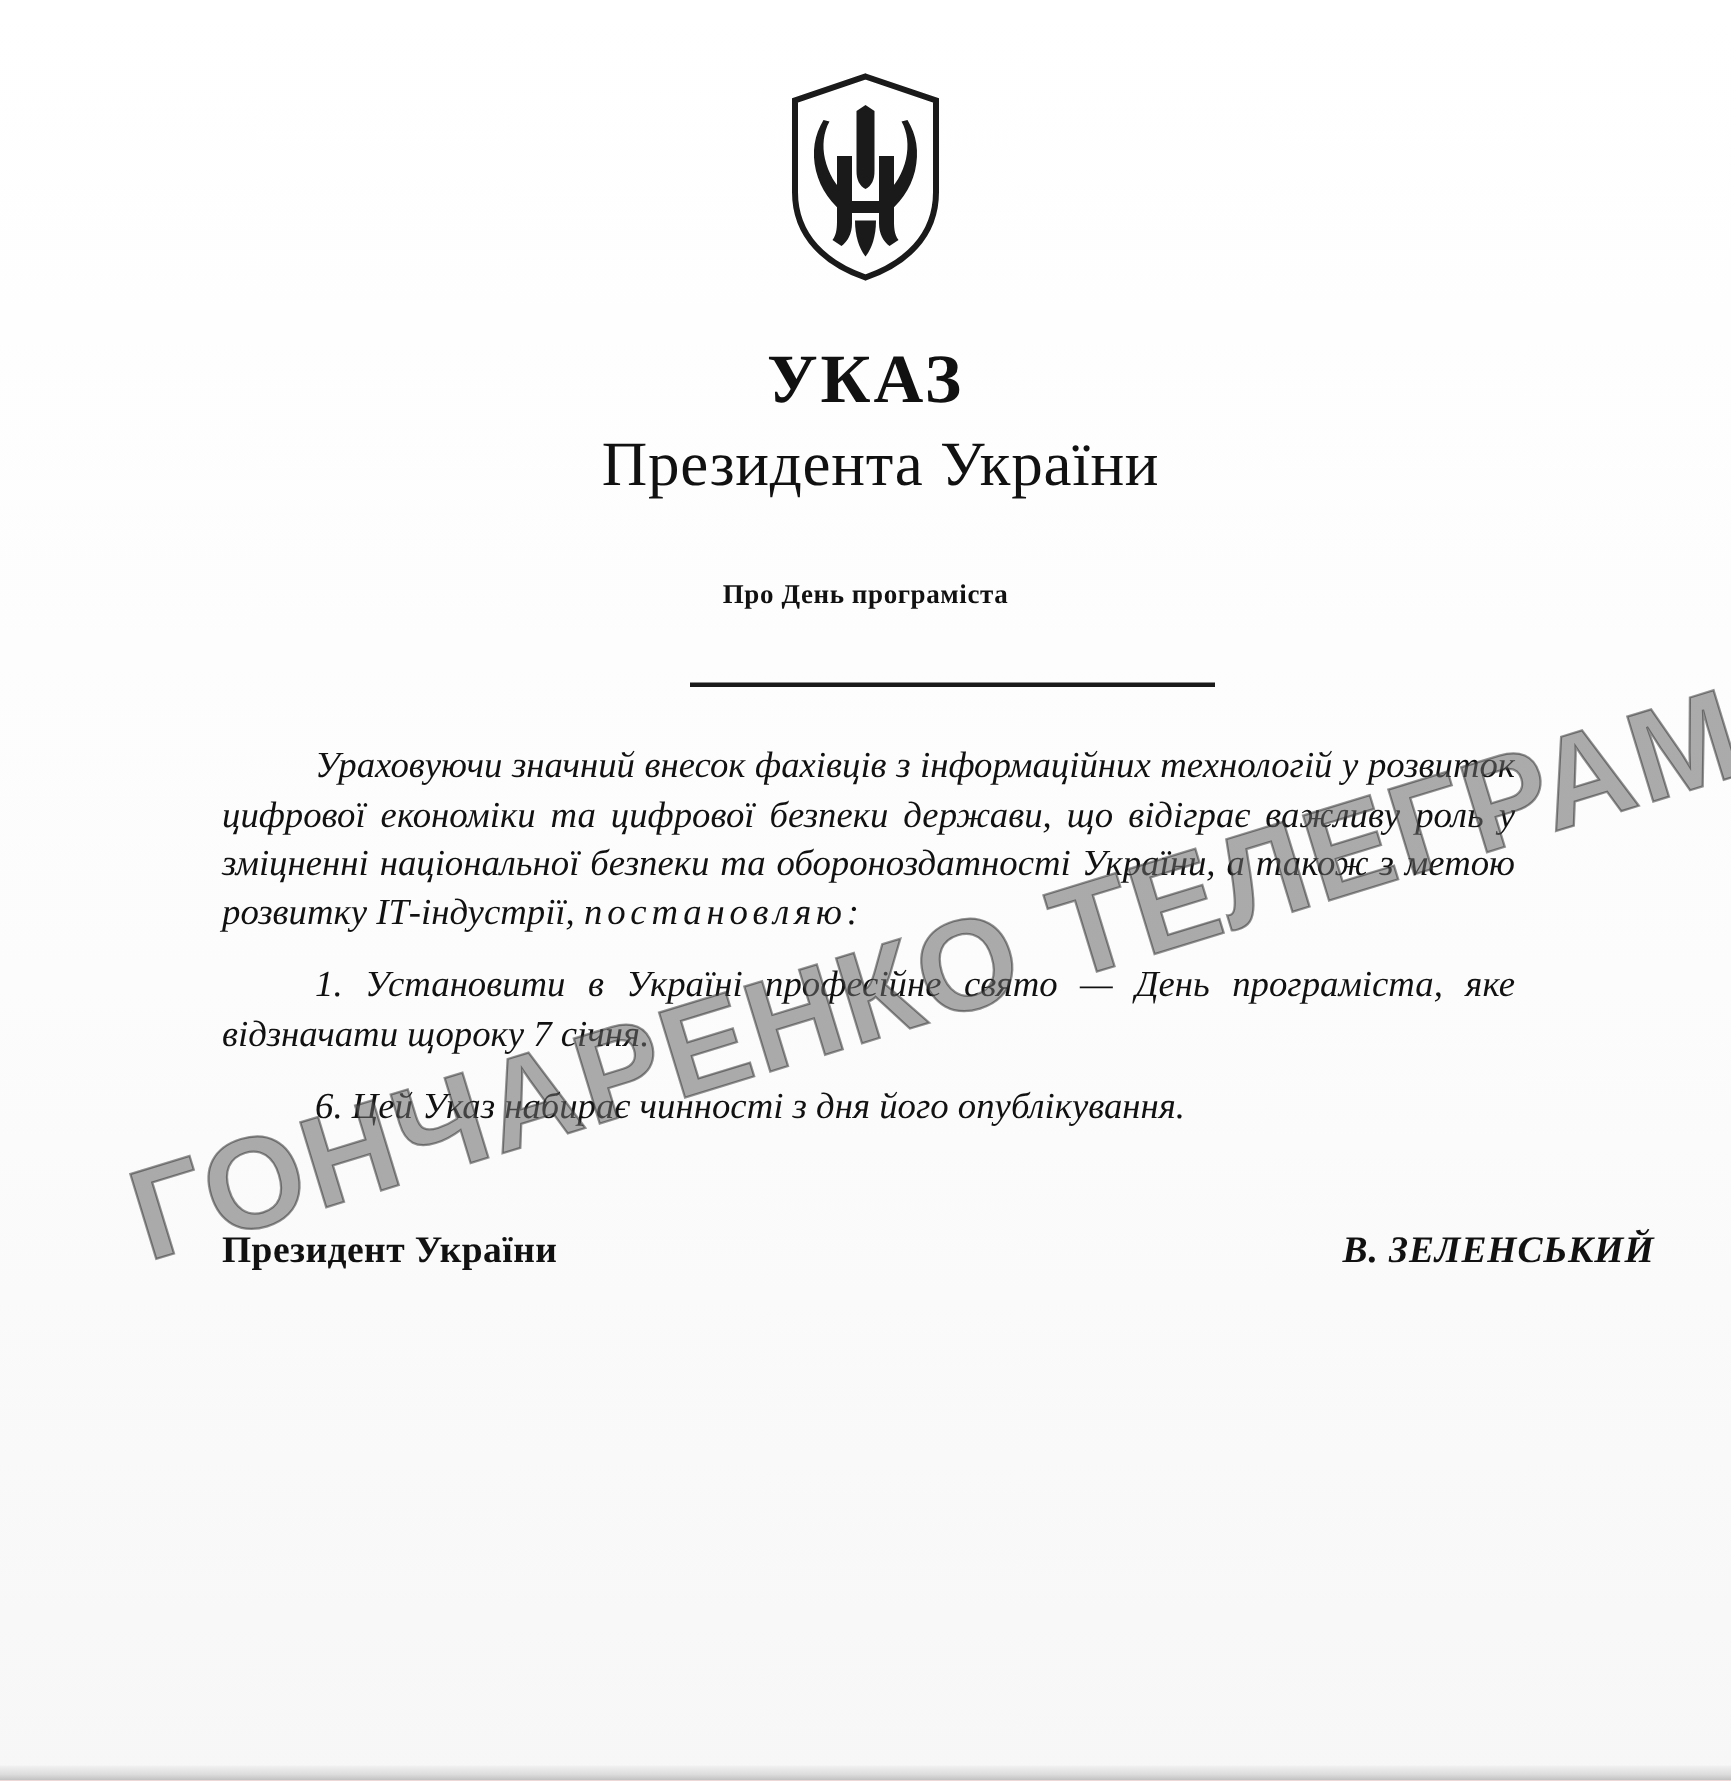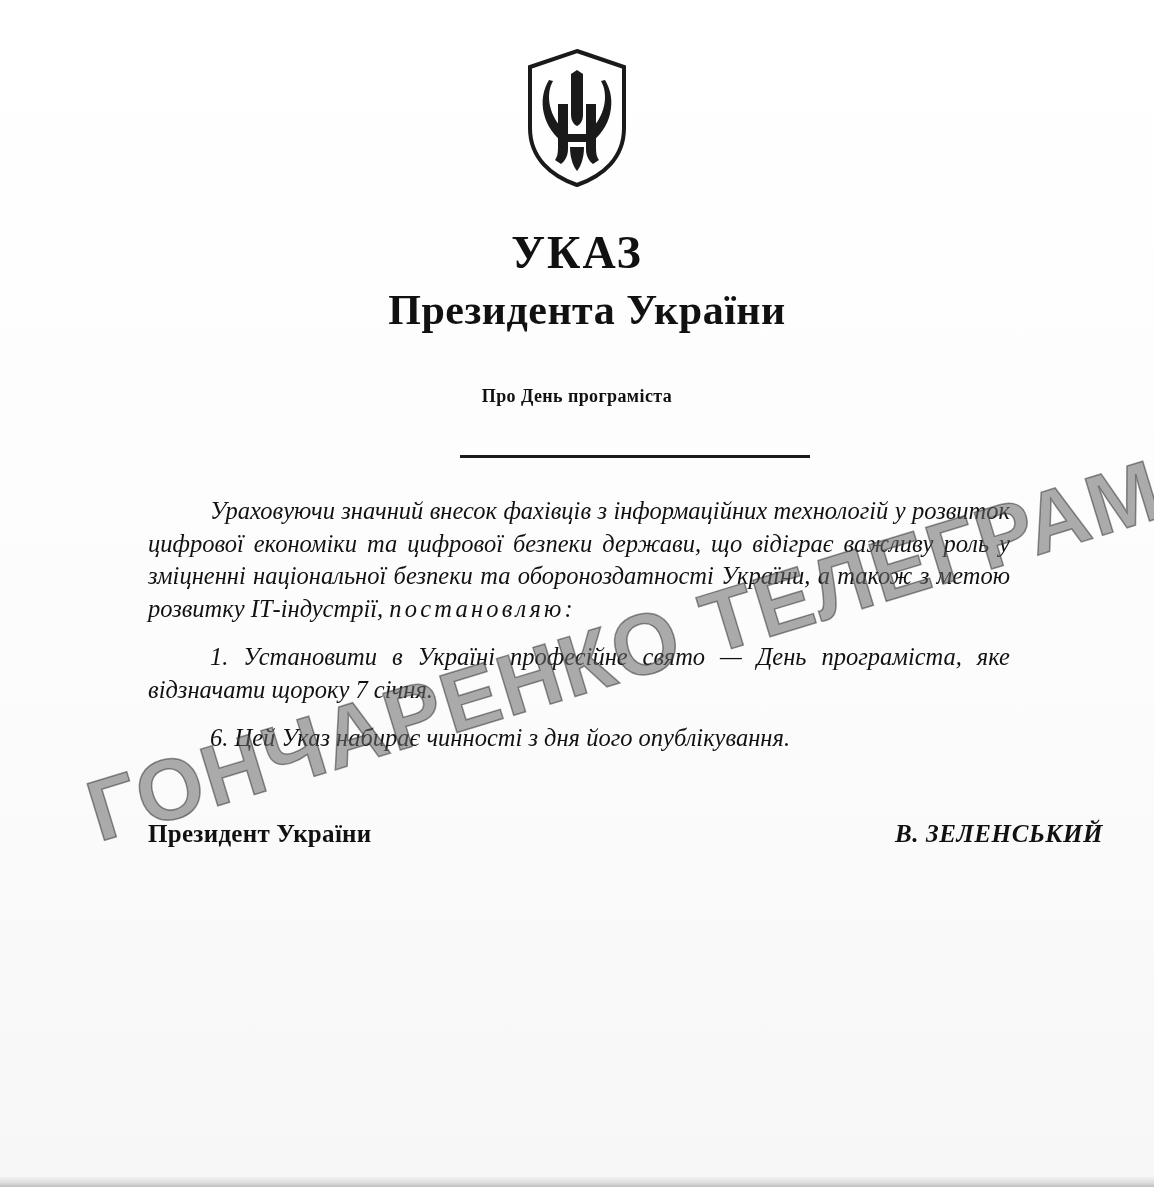--- a/index.html
+++ b/index.html
@@ -64,21 +64,21 @@
   }
   .doc-title {
     font-size: 46px;
     font-weight: bold;
     letter-spacing: 2px;
     line-height: 1.08;
     margin: 0;
   }
   .doc-subtitle {
     font-size: 42px;
-    font-weight: bold;
+    font-weight: normal;
     letter-spacing: 0.5px;
     line-height: 1.15;
     margin: 8px 0 0 0;
     padding-left: 20px;
   }
   .doc-topic {
     position: absolute;
     top: 386px;
     left: 0;
     right: 0;

